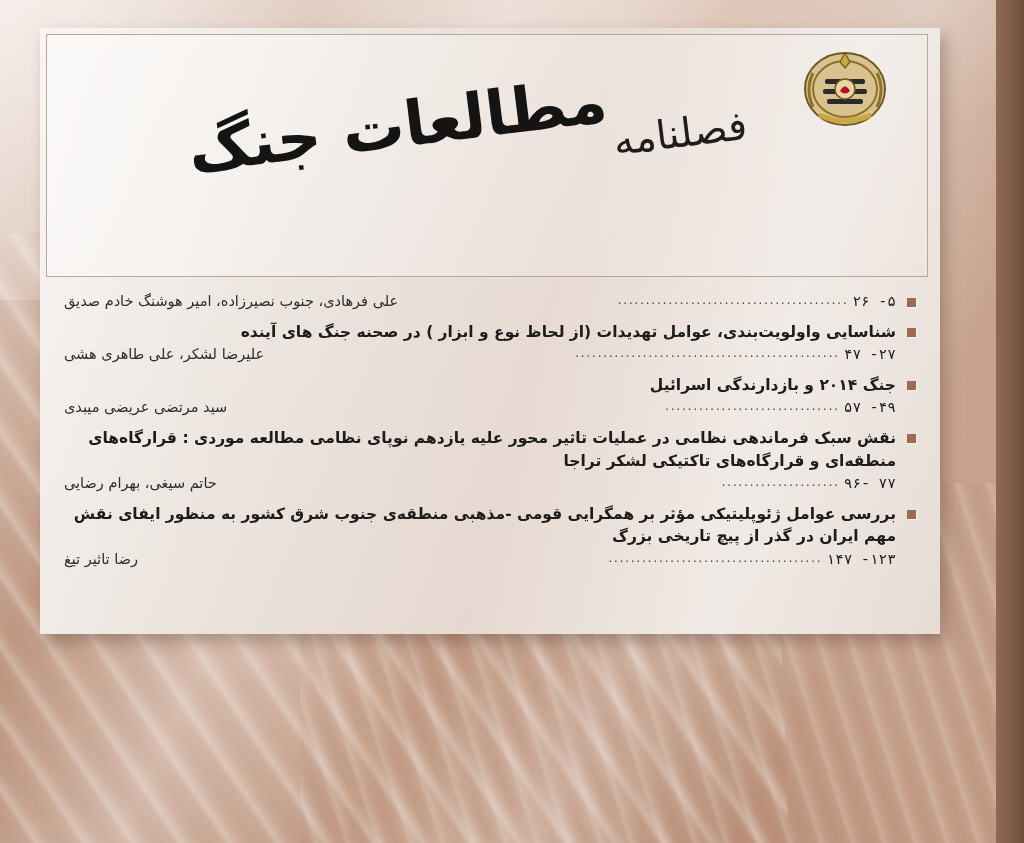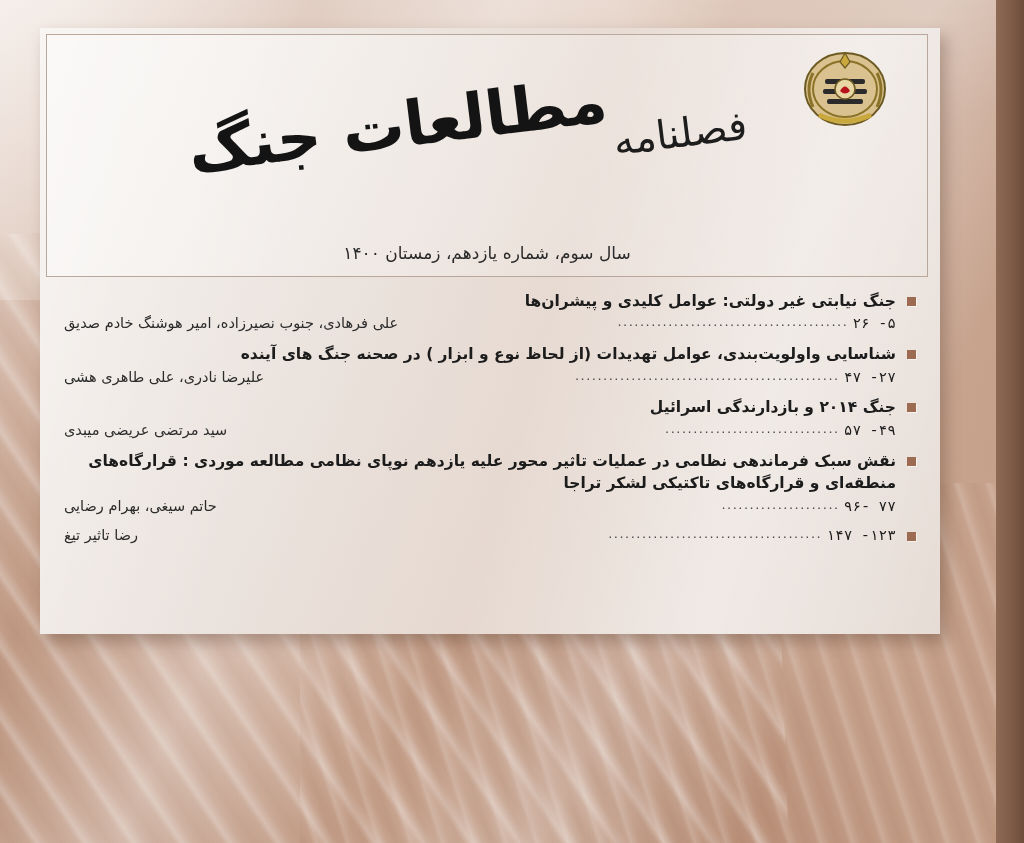--- a/index.html
+++ b/index.html
@@ -223,42 +223,40 @@
             <path d="M20 72 q26 12 52 0" fill="none" stroke="#c9a83d" stroke-width="5"></path>
           </g>
         </svg>
       </div>
 
       <div class="title-wrap">
         <div class="title-small">فصلنامه</div>
         <div class="title-main">مطالعات جنگ</div>
       </div>
 
-      <div class="issue-line">سال سوم، شماره یازدهم، زمستان ۱۴۰۰</div>
     </div>
 
     <div class="toc">
 
       <div class="entry">
         <span class="bullet"></span>
-        <div class="etitle">جنگ نیابتی غیر دولتی: عوامل کلیدی و پیشران‌ها</div>
         <div class="erow">
           <span class="pages">۵- ۲۶</span>
           <span class="dots">.........................................</span>
           <span class="authors">علی فرهادی، جنوب نصیرزاده، امیر هوشنگ خادم صدیق</span>
         </div>
       </div>
 
       <div class="entry">
         <span class="bullet"></span>
         <div class="etitle">شناسایی واولویت‌بندی، عوامل تهدیدات (از لحاظ نوع و ابزار ) در صحنه جنگ های آینده</div>
         <div class="erow">
           <span class="pages">۲۷- ۴۷</span>
           <span class="dots">...............................................</span>
-          <span class="authors">علیرضا نادری، علی طاهری هشی</span>
+          <span class="authors">علیرضا لشکر، علی طاهری هشی</span>
         </div>
       </div>
 
       <div class="entry">
         <span class="bullet"></span>
         <div class="etitle">جنگ ۲۰۱۴ و بازدارندگی اسرائیل</div>
         <div class="erow">
           <span class="pages">۴۹- ۵۷</span>
           <span class="dots">...............................</span>
           <span class="authors">سید مرتضی عریضی میبدی</span>
@@ -271,20 +269,21 @@
         <div class="erow">
           <span class="pages">۷۷ -۹۶</span>
           <span class="dots">.....................</span>
           <span class="authors">حاتم سیغی، بهرام رضایی</span>
         </div>
       </div>
 
 
       <div class="entry">
         <span class="bullet"></span>
+        <div class="etitle">بررسی عوامل ژئوپلیتیکی مؤثر بر همگرایی قومی -مذهبی منطقه‌ی جنوب شرق کشور به منظور ایفای نقش مهم ایران در گذر از پیچ تاریخی بزرگ</div>
         <div class="erow">
           <span class="pages">۱۲۳- ۱۴۷</span>
           <span class="dots">......................................</span>
           <span class="authors">رضا تاثیر تیغ</span>
         </div>
       </div>
 
     </div>
   </div>
 </div>

